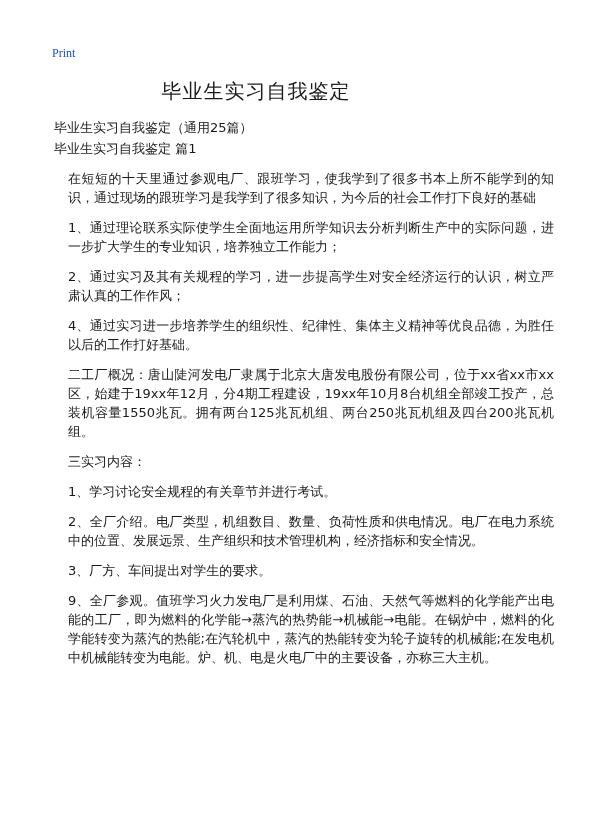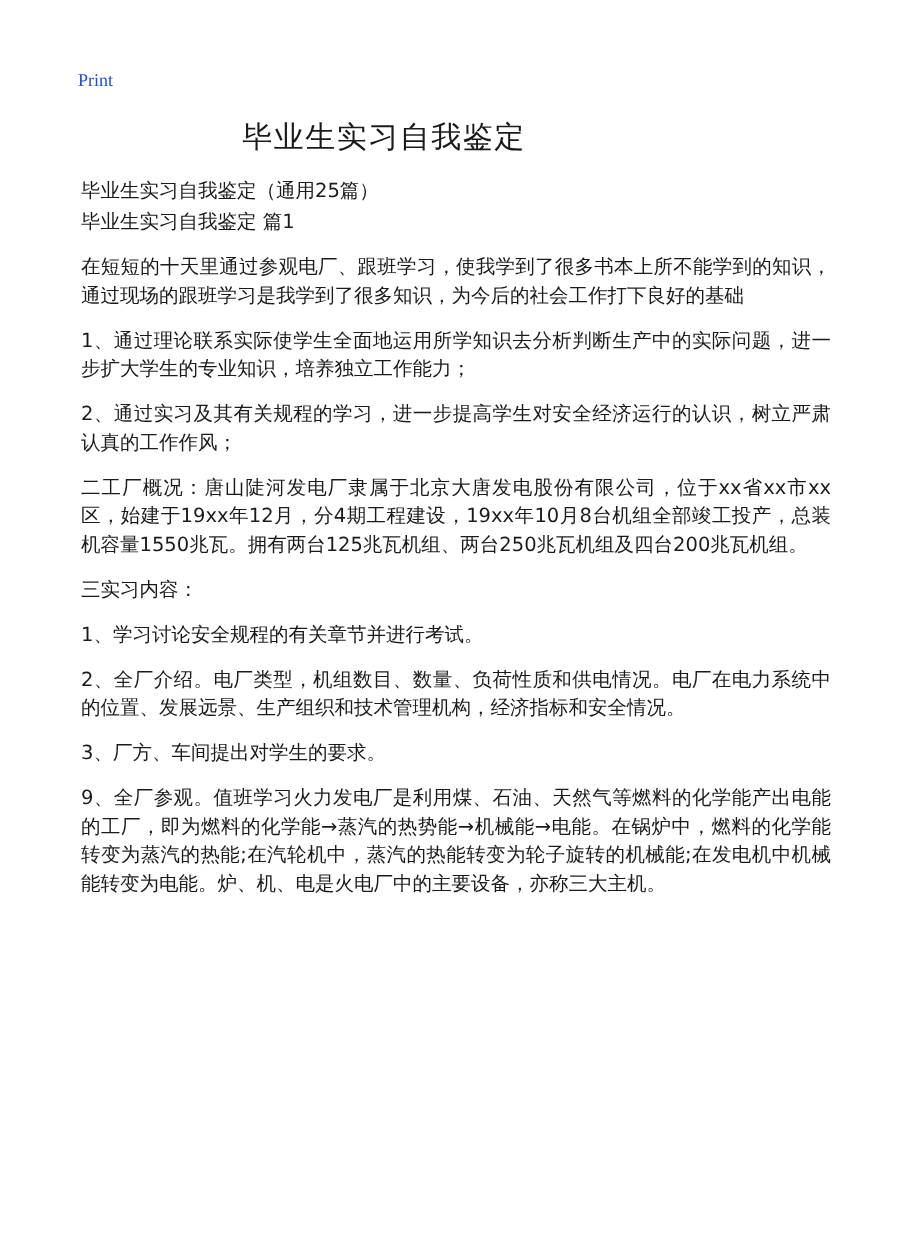--- a/index.html
+++ b/index.html
@@ -16,34 +16,35 @@
     .page-title {
       position: absolute; left: 0; top: 78px; width: 512px; text-align: center;
       font-size: 20px; font-weight: normal; margin: 0; letter-spacing: 1px;
     }
     .content {
       position: absolute; left: 54px; top: 118px; width: 500px;
       font-size: 13px; line-height: 19px;
     }
     .subtitle { margin: 0 0 2px 0; }
     .section-heading { margin: 0 0 11px 0; font-weight: normal; }
-    .para { margin: 0 0 11px 0; text-align: justify; }
+    .para { margin: 0 0 11px 14px; text-align: justify; }
   </style>
 </head>
 <body>
 
 <div class="print-link">Print</div>
 
 <h1 class="page-title">毕业生实习自我鉴定</h1>
 
 <div class="content">
   <p class="subtitle">毕业生实习自我鉴定（通用25篇）</p>
   <p class="section-heading">毕业生实习自我鉴定 篇1</p>
   <p class="para">在短短的十天里通过参观电厂、跟班学习，使我学到了很多书本上所不能学到的知识，通过现场的跟班学习是我学到了很多知识，为今后的社会工作打下良好的基础</p>
   <p class="para">1、通过理论联系实际使学生全面地运用所学知识去分析判断生产中的实际问题，进一步扩大学生的专业知识，培养独立工作能力；</p>
   <p class="para">2、通过实习及其有关规程的学习，进一步提高学生对安全经济运行的认识，树立严肃认真的工作作风；</p>
+  <p class="para">4、通过实习进一步培养学生的组织性、纪律性、集体主义精神等优良品德，为胜任以后的工作打好基础。</p>
   <p class="para">二工厂概况：唐山陡河发电厂隶属于北京大唐发电股份有限公司，位于xx省xx市xx区，始建于19xx年12月，分4期工程建设，19xx年10月8台机组全部竣工投产，总装机容量1550兆瓦。拥有两台125兆瓦机组、两台250兆瓦机组及四台200兆瓦机组。</p>
   <p class="para">三实习内容：</p>
   <p class="para">1、学习讨论安全规程的有关章节并进行考试。</p>
   <p class="para">2、全厂介绍。电厂类型，机组数目、数量、负荷性质和供电情况。电厂在电力系统中的位置、发展远景、生产组织和技术管理机构，经济指标和安全情况。</p>
   <p class="para">3、厂方、车间提出对学生的要求。</p>
   <p class="para">9、全厂参观。值班学习火力发电厂是利用煤、石油、天然气等燃料的化学能产出电能的工厂，即为燃料的化学能→蒸汽的热势能→机械能→电能。在锅炉中，燃料的化学能转变为蒸汽的热能;在汽轮机中，蒸汽的热能转变为轮子旋转的机械能;在发电机中机械能转变为电能。炉、机、电是火电厂中的主要设备，亦称三大主机。</p>
 </div>
 
 </body></html>

